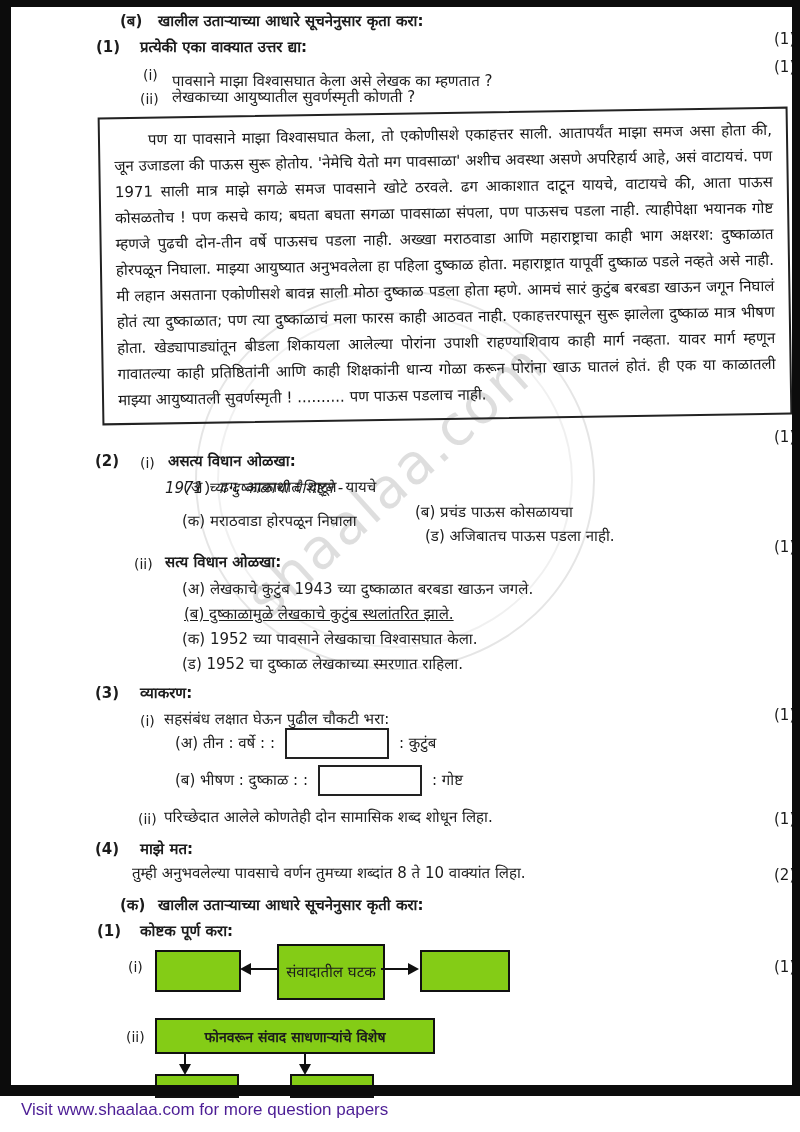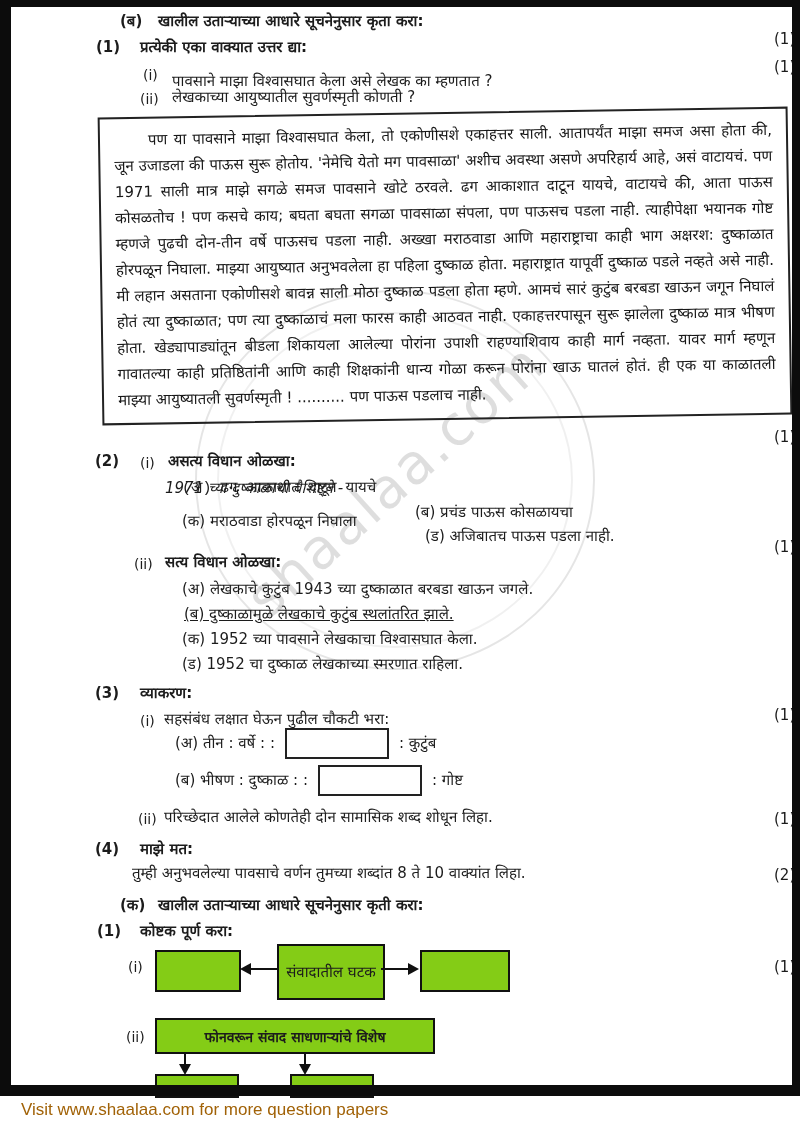--- a/index.html
+++ b/index.html
@@ -36,21 +36,21 @@
   .answer-box{border:2px solid #222;background:#fff;display:inline-block;}
   .flexrow{display:flex;align-items:center;gap:10px;}
   .dbox{position:absolute;border:2px solid #111;background:#84cc16;z-index:1;
         display:flex;align-items:center;justify-content:center;text-align:right;}
   .line-h{position:absolute;height:2px;background:#111;z-index:1;}
   .line-v{position:absolute;width:2px;background:#111;z-index:1;}
   .tri-left{position:absolute;width:0;height:0;border-top:6px solid transparent;border-bottom:6px solid transparent;border-right:11px solid #111;z-index:1;}
   .tri-right{position:absolute;width:0;height:0;border-top:6px solid transparent;border-bottom:6px solid transparent;border-left:11px solid #111;z-index:1;}
   .tri-down{position:absolute;width:0;height:0;border-left:6px solid transparent;border-right:6px solid transparent;border-top:11px solid #111;z-index:1;}
   .mark{position:absolute;left:774px;font-size:15px;z-index:1;white-space:nowrap;}
-  .footer{position:absolute;left:21px;top:1100px;font-size:17px;color:#a16207;z-index:7;
+  .footer{position:absolute;left:21px;top:1100px;font-size:17px;color:#4c1d95;z-index:7;
           font-family:"Liberation Sans","DejaVu Sans",sans-serif;white-space:nowrap;}
 </style>
 </head>
 <body>
 
 <div class="wm-wrap">
   <div class="wm-ellipse"></div>
   <div class="wm-ellipse2"></div>
   <div class="wm-text">shaalaa.com</div>
 </div>

